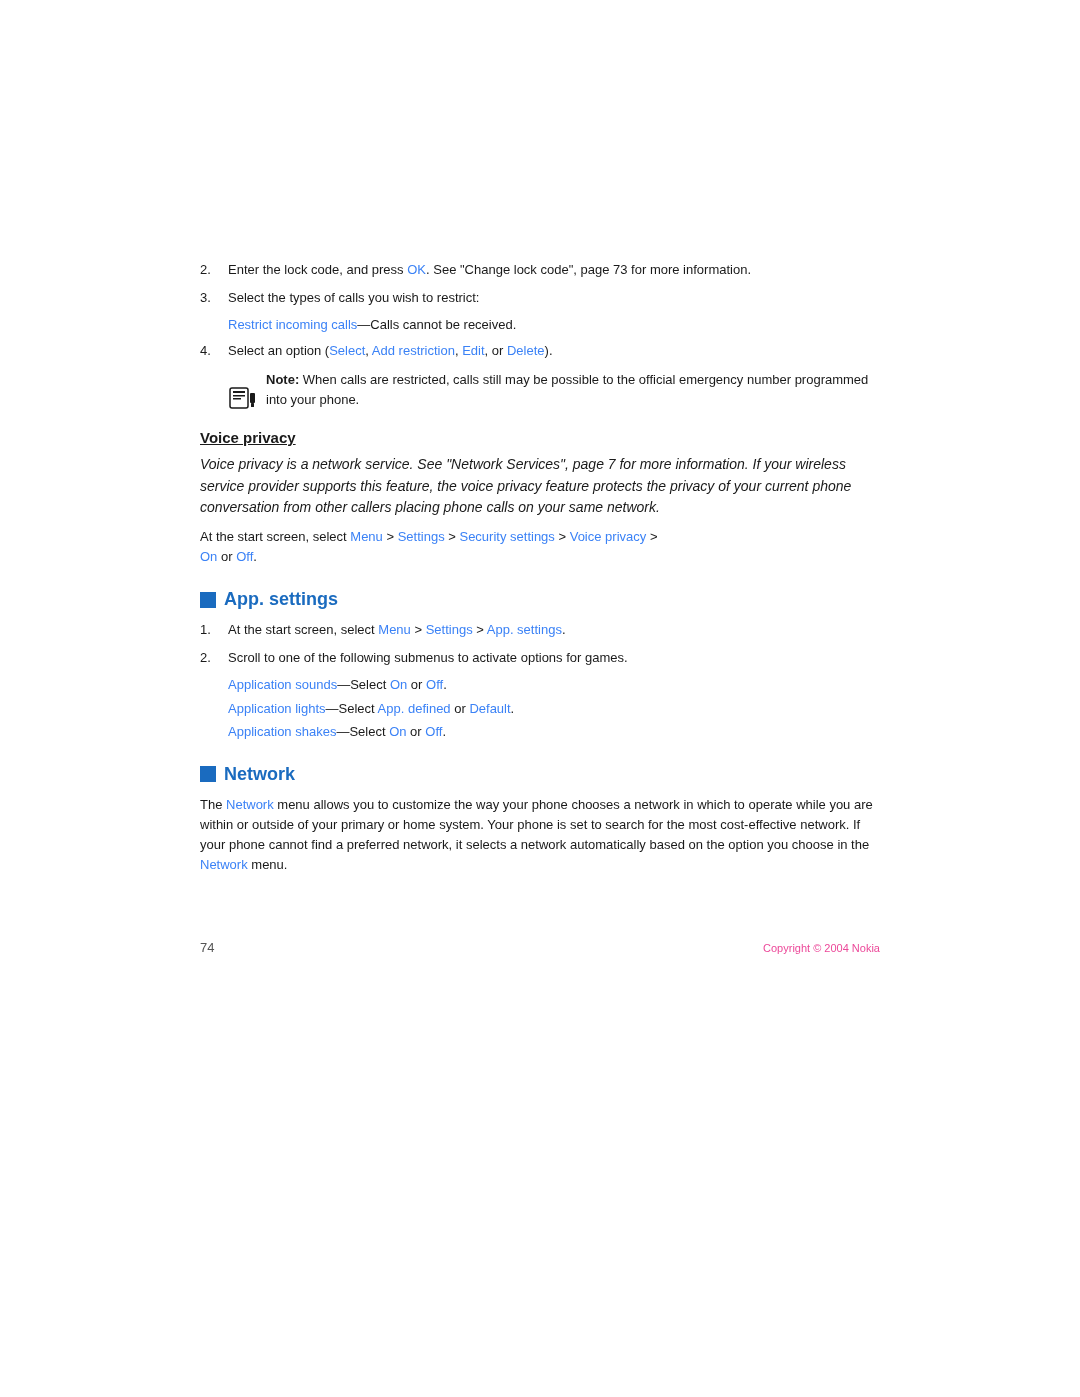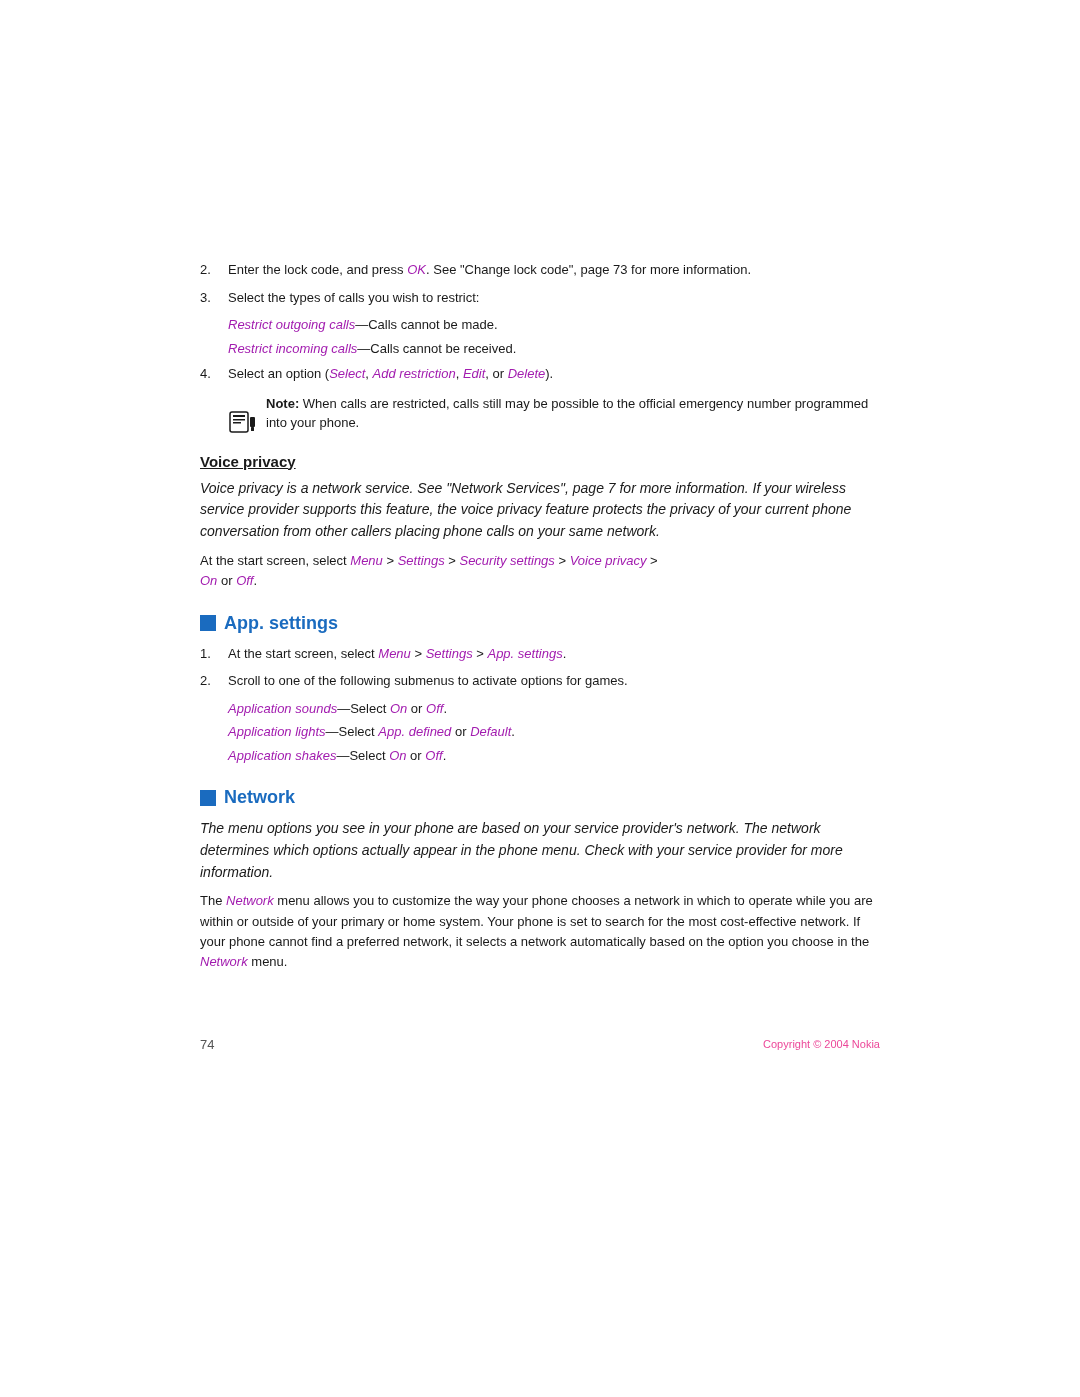--- a/index.html
+++ b/index.html
@@ -30,22 +30,21 @@
       flex: 1;
     }
     
     .sub-item {
       margin-left: 28px;
       margin-bottom: 4px;
       line-height: 1.5;
     }
     
     .link {
-      color: #a21caf;
-      font-style: italic;
+      color: #3b82f6;
       text-decoration: none;
     }
     
     .note-box {
       display: flex;
       margin: 10px 0 10px 28px;
       align-items: flex-end;
       gap: 10px;
     }
     .note-icon {
@@ -128,23 +127,20 @@
     <span class="content">
       Enter the lock code, and press <a class="link">OK</a>. See "Change lock code", page 73 for more information.
     </span>
   </div>
 
   <div class="numbered-item">
     <span class="num">3.</span>
     <span class="content">Select the types of calls you wish to restrict:</span>
   </div>
 
-  <div class="sub-item">
-    <a class="link">Restrict outgoing calls</a><span>—Calls cannot be made.</span>
-  </div>
   <div class="sub-item">
     <a class="link">Restrict incoming calls</a><span>—Calls cannot be received.</span>
   </div>
 
   <div class="numbered-item" style="margin-top:6px;">
     <span class="num">4.</span>
     <span class="content">
       Select an option (<a class="link">Select</a>, <a class="link">Add restriction</a>, <a class="link">Edit</a>, or <a class="link">Delete</a>).
     </span>
   </div>
@@ -198,21 +194,20 @@
   </div>
   <div class="sub-item">
     <a class="link">Application shakes</a><span>—Select </span><a class="link">On</a><span> or </span><a class="link">Off</a><span>.</span>
   </div>
 
   <div class="blue-section-heading">
     <div class="blue-square"></div>
     <span class="blue-section-title">Network</span>
   </div>
 
-  <p class="section-body">The menu options you see in your phone are based on your service provider's network. The network determines which options actually appear in the phone menu. Check with your service provider for more information.</p>
 
   <p class="inline-para">
     The <a class="link">Network</a> menu allows you to customize the way your phone chooses a network in which to operate while you are within or outside of your primary or home system. Your phone is set to search for the most cost-effective network. If your phone cannot find a preferred network, it selects a network automatically based on the option you choose in the <a class="link">Network</a> menu.
   </p>
 
   <div class="page-footer">
     <span class="footer-page-num">74</span>
     <span class="footer-copyright">Copyright © 2004 Nokia</span>
   </div>
 

